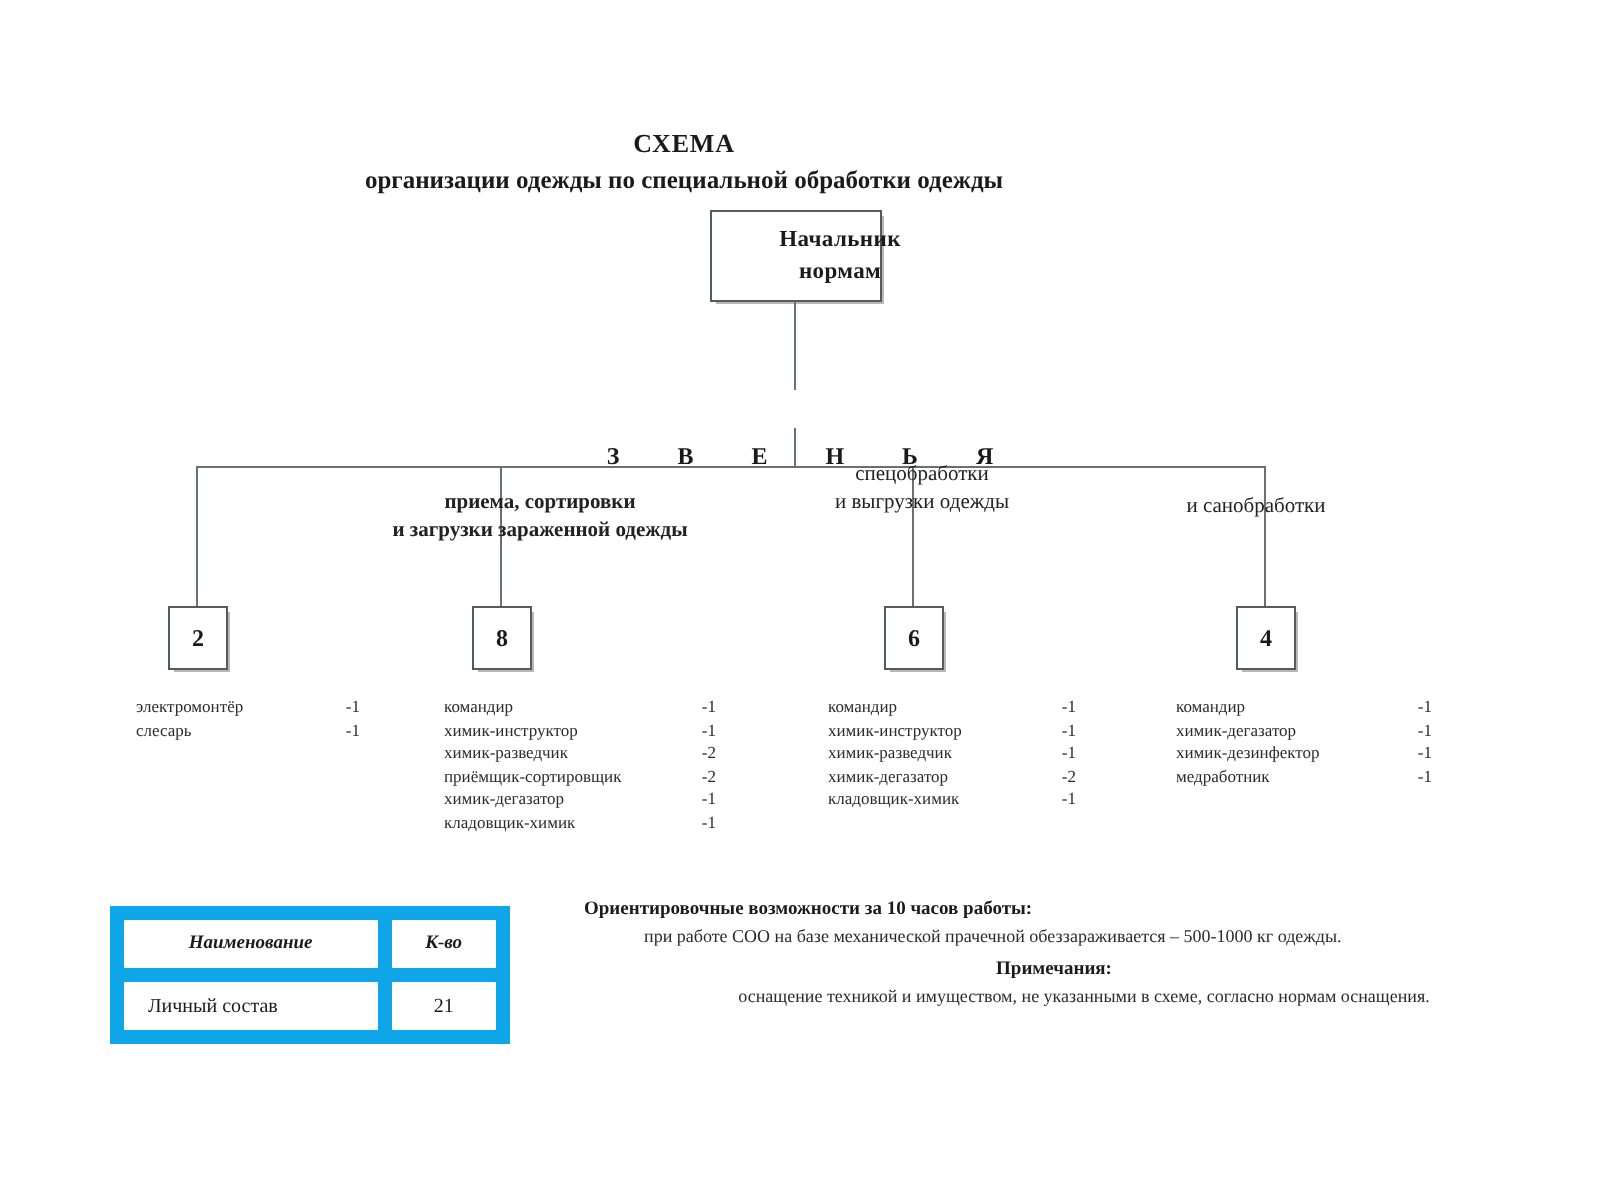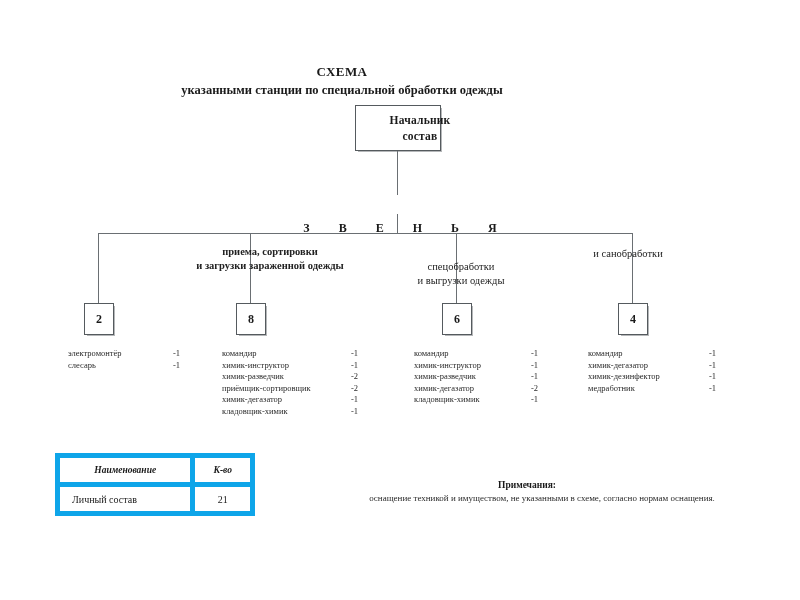--- a/index.html
+++ b/index.html
@@ -111,21 +111,21 @@
 
   
   .branch-label {
     position: absolute;
     text-align: center;
     font-size: 10.5px;
     line-height: 14px;
     color: #222;
   }
   #branch-label-0 { left: 155px; top: 245px; width: 230px; font-weight: bold; }
-  #branch-label-1 { left: 386px; top: 260px; width: 150px; }
+  #branch-label-1 { left: 386px; top: 231px; width: 150px; }
   #branch-label-2 { left: 528px; top: 247px; width: 200px; }
 
   
   .staff-list {
     position: absolute;
     top: 348px;
     font-size: 8.5px;
     line-height: 11.6px;
     color: #2a2a2a;
   }
@@ -144,21 +144,21 @@
   
   #summary-table {
     position: absolute;
     left: 55px;
     top: 453px;
     width: 200px;
     border-collapse: collapse;
     background: #fff;
   }
   #summary-table td, #summary-table th {
-    border: 5px solid #0ea5e9;
+    border: 7px solid #0ea5e9;
     font-size: 10px;
     height: 24px;
     padding: 0 6px;
     text-align: center;
     font-weight: normal;
   }
   #summary-table thead th {
     font-style: italic;
     font-weight: bold;
     font-size: 9.5px;
@@ -187,26 +187,26 @@
     color: #2a2a2a;
   }
 </style>
 </head>
 <body>
 
 <div id="page">
 
   <div class="title-block">
     <div class="title-main">СХЕМА</div>
-    <div class="title-sub">указанными станции по специальной обработки одежды</div>
+    <div class="title-sub">организации одежды по специальной обработки одежды</div>
   </div>
 
   <div class="node-box" id="chief-box">
     <div class="node-line">Начальник</div>
-    <div class="node-line">состав</div>
+    <div class="node-line">нормам</div>
   </div>
 
   <div class="line-v" id="trunk-top"></div>
   <div class="line-v" id="trunk-bottom"></div>
   <div class="line-h" id="bus"></div>
   <div class="line-v" id="drop-0"></div>
   <div class="line-v" id="drop-1"></div>
   <div class="line-v" id="drop-2"></div>
   <div class="line-v" id="drop-3"></div>
 
@@ -325,18 +325,22 @@
       </tr>
     </thead>
     <tbody>
       <tr>
         <td class="col-name">Личный состав</td>
         <td class="col-qty">21</td>
       </tr>
     </tbody>
   </table>
 
+  <div class="note-block" id="note-block-0">
+    <div class="note-heading">Ориентировочные возможности за 10 часов работы:</div>
+    <div class="note-body">при работе СОО на базе механической прачечной обеззараживается – 500-1000 кг одежды.</div>
+  </div>
   <div class="note-block" id="note-block-1">
     <div class="note-heading">Примечания:</div>
     <div class="note-body">оснащение техникой и имуществом, не указанными в схеме, согласно нормам оснащения.</div>
   </div>
 
 </div>
 
 </body></html>

